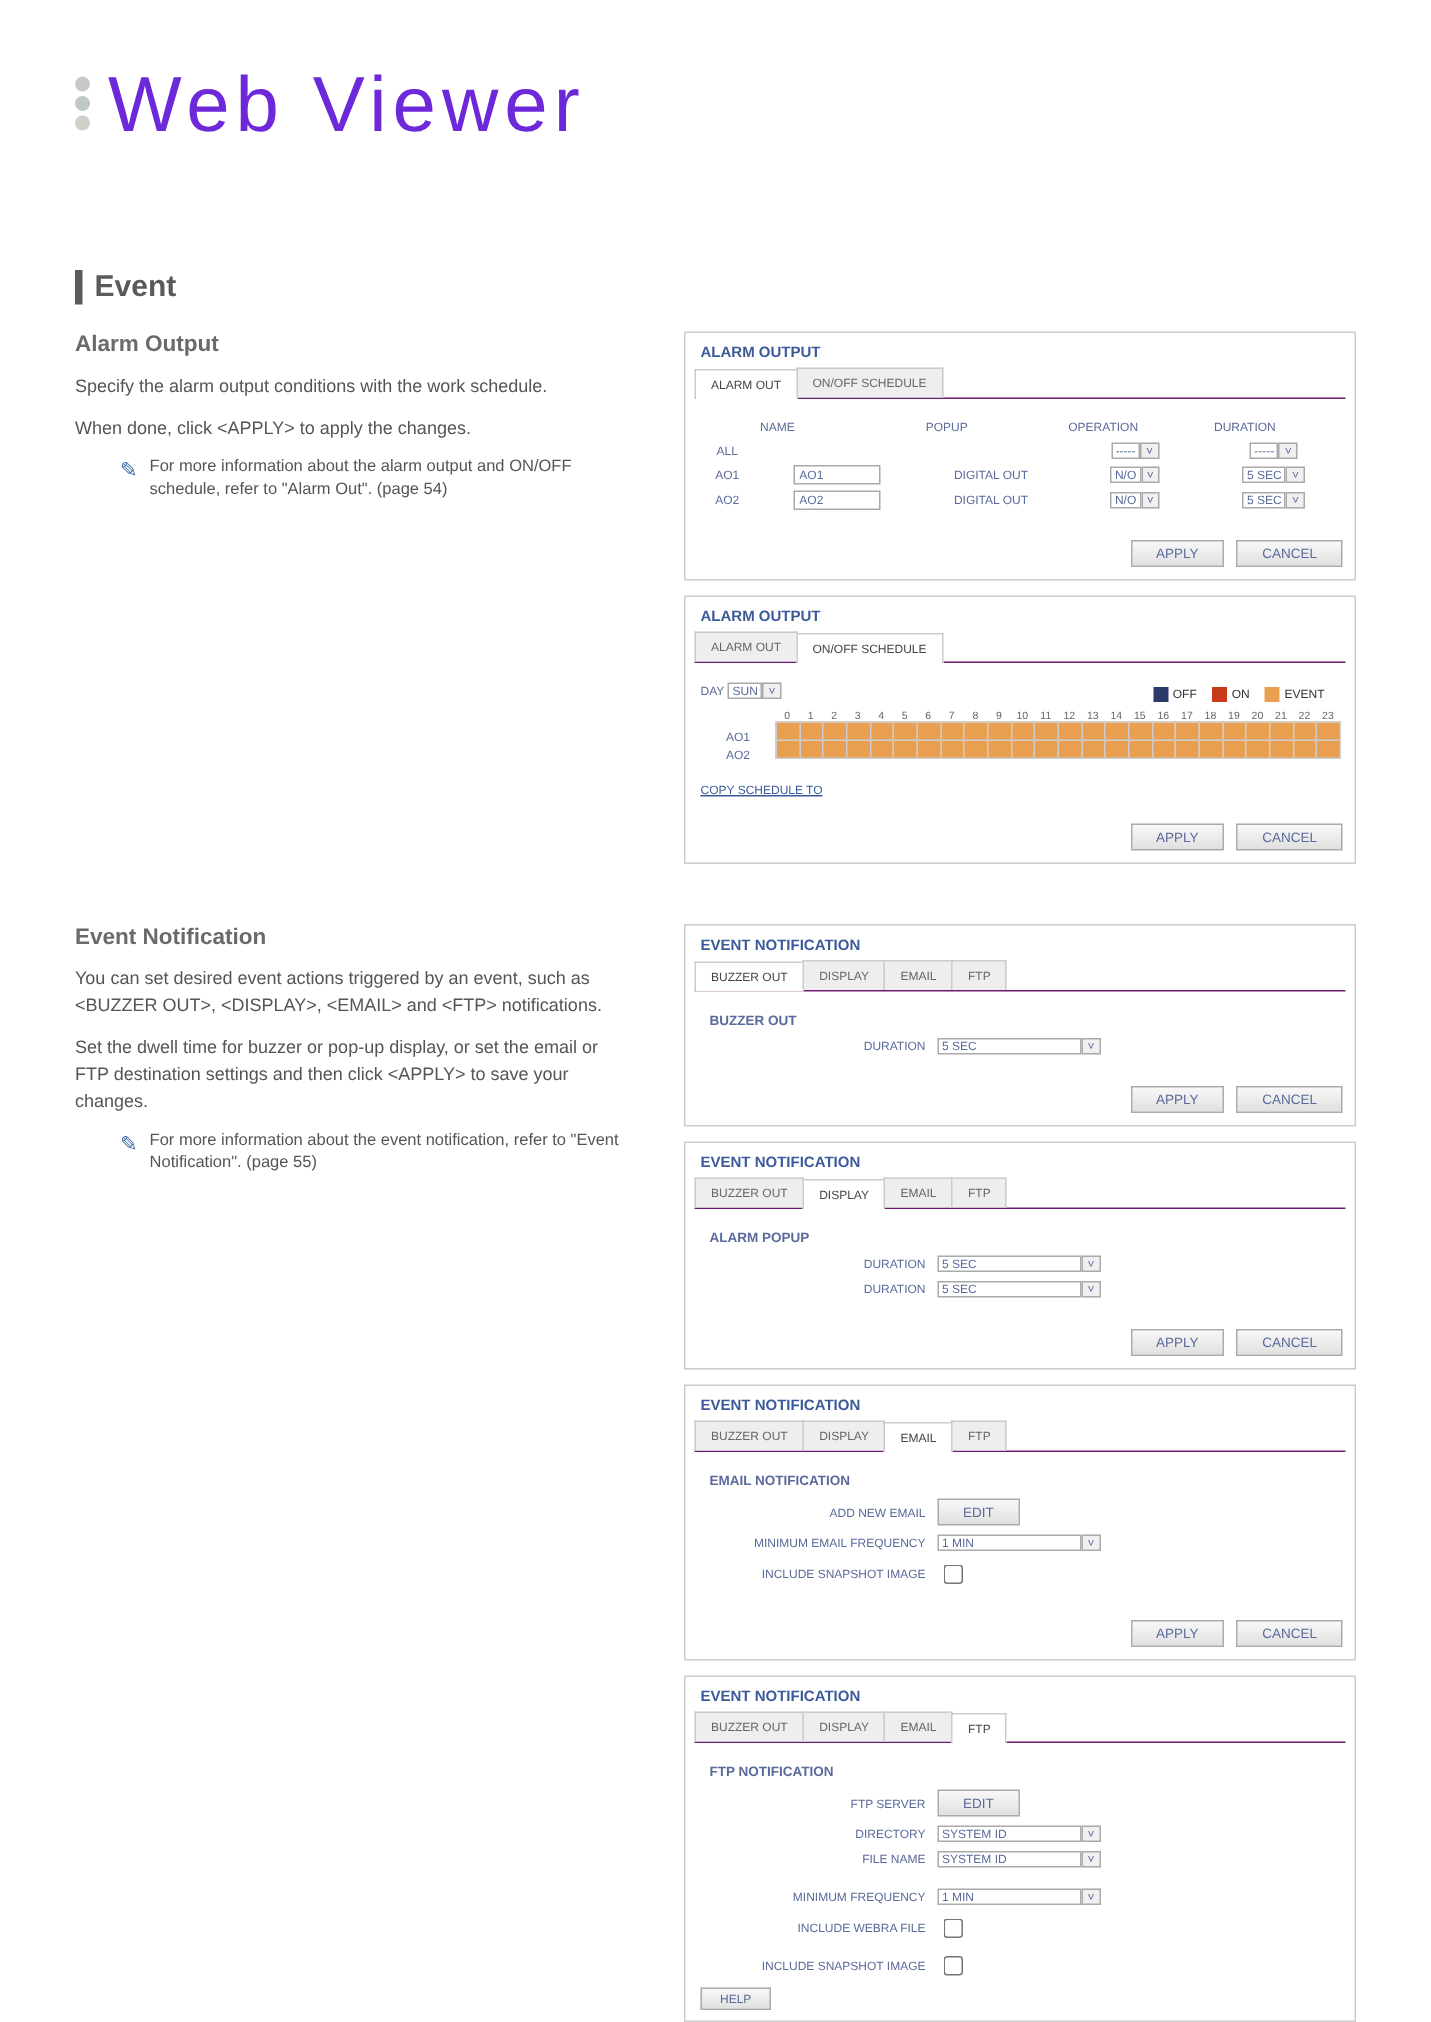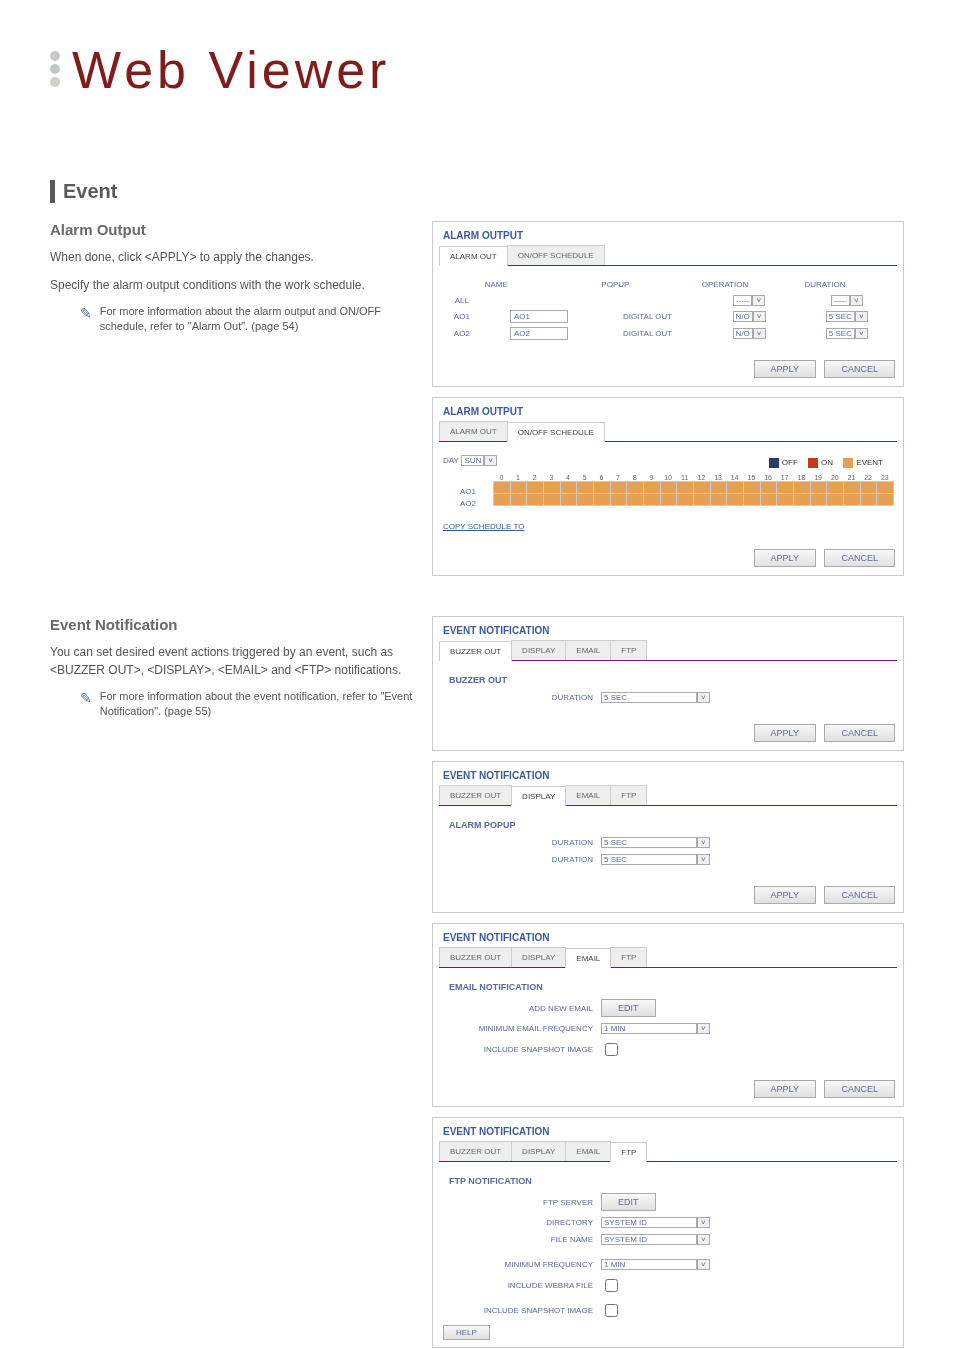--- a/index.html
+++ b/index.html
@@ -26,27 +26,27 @@
     height: 10px;
     border-radius: 50%;
     margin: 3px 0;
   }
   .dot1 { background: #c8c8c8; }
   .dot2 { background: #bfc8c8; }
   .dot3 { background: #d0d0c8; }
   .page-title {
     font-size: 52px;
     font-weight: 300;
-    color: #7f1d1d;
+    color: #6d28d9;
     letter-spacing: 4px;
     margin: 0;
   }
   .section-row {
     display: flex;
-    gap: 12px;
+    gap: 36px;
     margin-bottom: 30px;
   }
   .left-col {
     width: 370px;
     flex-shrink: 0;
   }
   .right-col {
     flex: 1;
   }
   .section-heading {
@@ -251,22 +251,22 @@
       <span class="dot3"></span>
   </div>
   <h1 class="page-title">Web Viewer</h1>
 </div>
 
 <h2 class="section-heading">Event</h2>
 
 <div class="section-row">
   <div class="left-col">
     <h3 class="sub-heading">Alarm Output</h3>
+    <p class="body-text">Specify the alarm output conditions with the work schedule.</p>
     <p class="body-text">When done, click &lt;APPLY&gt; to apply the changes.</p>
-    <p class="body-text">Specify the alarm output conditions with the work schedule.</p>
     <div class="note-row">
       <span class="note-icon">✎</span>
       <span>For more information about the alarm output and ON/OFF schedule, refer to "Alarm Out". (page 54)</span>
     </div>
   </div>
   <div class="right-col">
 
     <div class="panel">
       <div class="panel-title">ALARM OUTPUT</div>
       <div class="tabs">
@@ -427,20 +427,21 @@
         <span class="btn">CANCEL</span>
       </div>
     </div>
   </div>
 </div>
 
 <div class="section-row">
   <div class="left-col">
     <h3 class="sub-heading">Event Notification</h3>
     <p class="body-text">You can set desired event actions triggered by an event, such as &lt;BUZZER OUT&gt;, &lt;DISPLAY&gt;, &lt;EMAIL&gt; and &lt;FTP&gt; notifications.</p>
+    <p class="body-text">Set the dwell time for buzzer or pop-up display, or set the email or FTP destination settings and then click &lt;APPLY&gt; to save your changes.</p>
     <div class="note-row">
       <span class="note-icon">✎</span>
       <span>For more information about the event notification, refer to "Event Notification". (page 55)</span>
     </div>
   </div>
   <div class="right-col">
 
     <div class="panel">
       <div class="panel-title">EVENT NOTIFICATION</div>
       <div class="tabs">

